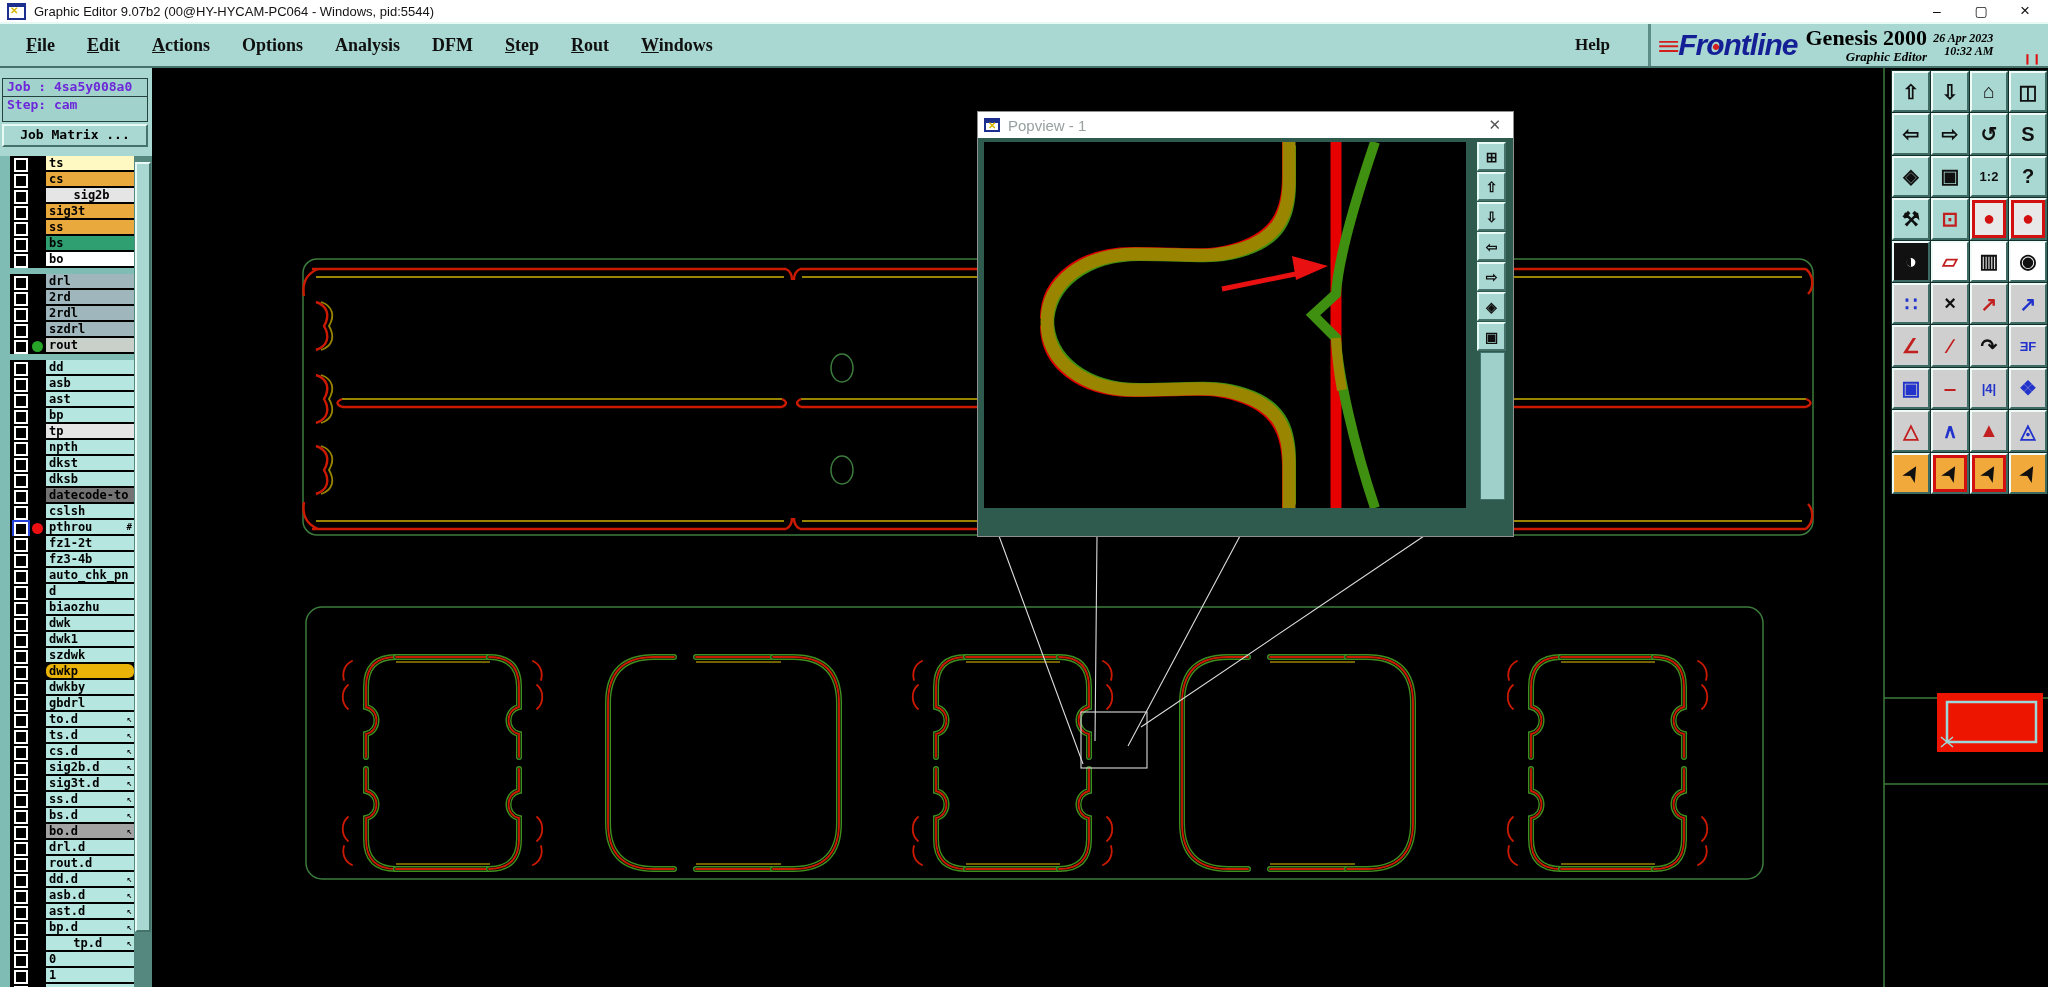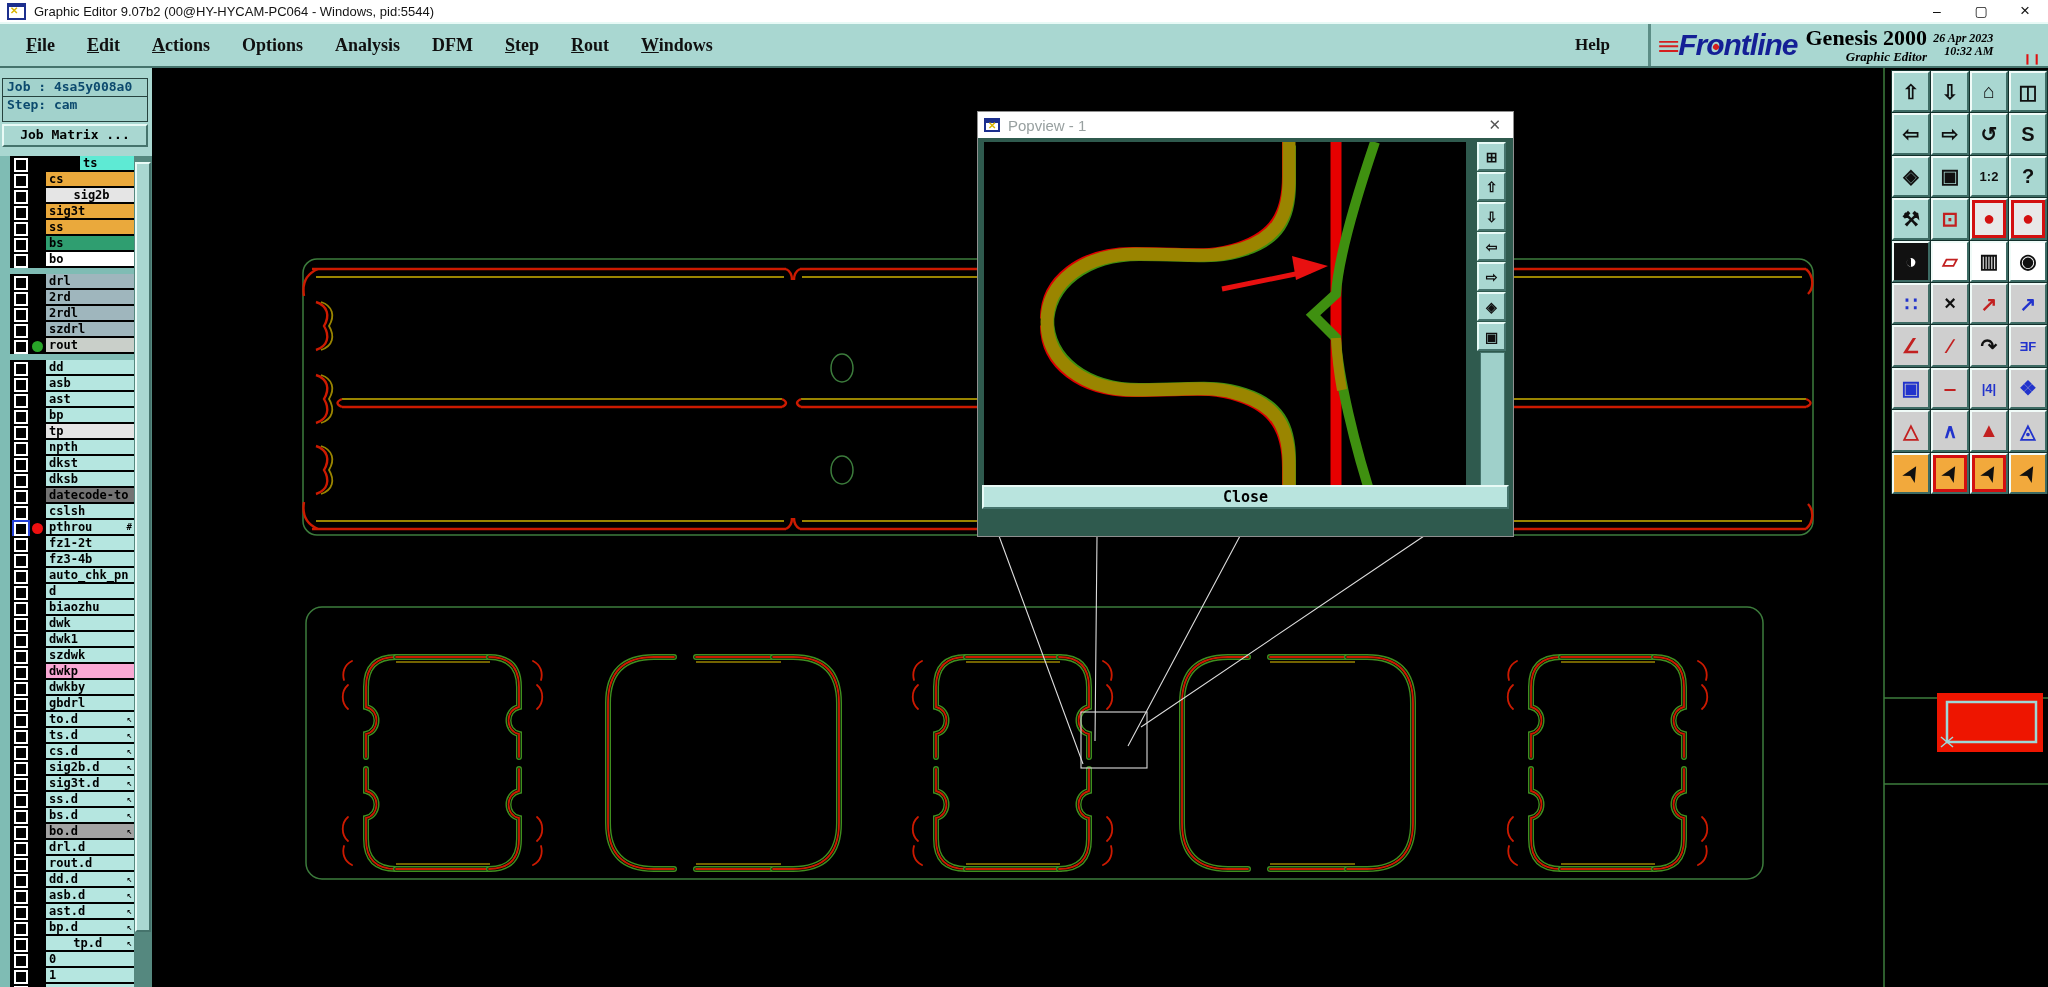--- a/index.html
+++ b/index.html
@@ -24,21 +24,21 @@
   #logo .word{font-style:italic;font-weight:bold;font-size:30px;color:#141f96;letter-spacing:-1px;font-family:"Liberation Sans",sans-serif;}
   #logo .lg-o{position:relative;}
   #logo .lg-o i{position:absolute;left:54%;top:58%;width:6px;height:6px;margin:-3px 0 0 -3px;background:#d41f1f;border-radius:50%;transform:rotate(45deg);}
   #gen-block{margin-left:8px;display:flex;flex-direction:column;align-items:flex-end;}
   #gen-title{font-family:"Liberation Serif",serif;font-weight:bold;font-size:22px;color:#000;line-height:22px;}
   #gen-sub{font-family:"Liberation Serif",serif;font-weight:bold;font-style:italic;font-size:13px;color:#000;line-height:15px;}
   #date-block{margin-left:6px;font-family:"Liberation Serif",serif;font-style:italic;font-weight:bold;font-size:12px;color:#000;text-align:right;line-height:13px;white-space:nowrap;}
   #pause-mark{position:absolute;right:6px;bottom:2px;color:#e01010;font-size:10px;font-weight:bold;letter-spacing:1px;}
   
   #sidebar{position:absolute;left:0;top:68px;width:152px;height:919px;background:#a9d7d1;overflow:hidden;}
-  .side-box{position:absolute;left:2px;width:146px;height:26px;background:#a2d2cc;border:1px solid #26423e;box-sizing:border-box;font-family:"DejaVu Sans Mono",monospace;font-weight:bold;font-size:13px;line-height:16px;padding-left:4px;color:#0c4a6e;white-space:nowrap;}
+  .side-box{position:absolute;left:2px;width:146px;height:26px;background:#a2d2cc;border:1px solid #26423e;box-sizing:border-box;font-family:"DejaVu Sans Mono",monospace;font-weight:bold;font-size:13px;line-height:16px;padding-left:4px;color:#6d28d9;white-space:nowrap;}
   #job-box{top:10px;} #step-box{top:28px;}
   #matrix-btn{position:absolute;left:2px;top:56px;width:146px;height:23px;background:#a9d7d1;border-top:2px solid #e8faf6;border-left:2px solid #e8faf6;border-bottom:2px solid #45736c;border-right:2px solid #45736c;box-sizing:border-box;font-family:"DejaVu Sans Mono",monospace;font-weight:bold;font-size:13px;text-align:center;color:#000;line-height:18px;cursor:default;}
   #layer-list{position:absolute;left:0;top:88px;width:134px;}
   #gutter{position:absolute;left:0;top:88px;width:10px;height:831px;background:#7fbcb4;border-right:1px solid #3c6a64;}
   .lrow{position:relative;height:16px;margin-left:10px;background:#000;}
   .lgap{height:6px;margin-left:10px;background:#7fbcb4;}
   .cb{position:absolute;left:4px;top:2px;width:10px;height:10px;border:2px solid #fff;background:#000;}
   .dot{position:absolute;left:22px;top:3px;width:11px;height:11px;border-radius:50%;}
   .lname{position:absolute;left:36px;top:0;width:88px;height:15px;border-bottom:1px solid #000;font-family:"DejaVu Sans Mono",monospace;font-weight:bold;font-size:12px;line-height:15px;padding-left:3px;box-sizing:border-box;color:#000;white-space:nowrap;overflow:hidden;}
   .lsfx{float:right;font-size:9px;margin-right:2px;line-height:15px;}
@@ -209,21 +209,21 @@
   </svg>
 
   <div id="sidebar">
     <div class="side-box" id="job-box">Job : 4sa5y008a0</div>
     <div class="side-box" id="step-box">Step: cam</div>
     <div id="matrix-btn">Job Matrix ...</div>
     <div id="gutter"></div>
     <div id="layer-list">
         <div class="lrow">
           <div class="cb"></div>
-          <div class="lname" style="background: #5eead4; margin-left: 34px;">ts</div>
+          <div class="lname" style="background: #fef9c3;">ts</div>
         </div>
         <div class="lrow">
           <div class="cb"></div>
           <div class="lname" style="background: rgb(234, 169, 60);">cs</div>
         </div>
         <div class="lrow">
           <div class="cb"></div>
           <div class="lname" style="background: #e5e5e5; text-align: center;">sig2b</div>
         </div>
         <div class="lrow">
@@ -337,21 +337,21 @@
         <div class="lrow">
           <div class="cb"></div>
           <div class="lname" style="background: rgb(181, 230, 224);">dwk1</div>
         </div>
         <div class="lrow">
           <div class="cb"></div>
           <div class="lname" style="background: rgb(181, 230, 224);">szdwk</div>
         </div>
         <div class="lrow">
           <div class="cb"></div>
-          <div class="lname" style="background: #f9a8d4;">dwkp</div>
+          <div class="lname" style="background: #eab308; border-radius: 6px;">dwkp</div>
         </div>
         <div class="lrow">
           <div class="cb"></div>
           <div class="lname" style="background: rgb(181, 230, 224);">dwkby</div>
         </div>
         <div class="lrow">
           <div class="cb"></div>
           <div class="lname" style="background: rgb(181, 230, 224);">gbdrl</div>
         </div>
         <div class="lrow">
@@ -589,17 +589,16 @@
       <div id="pv-btncol">
           <div class="pv-btn">⊞</div>
           <div class="pv-btn">⇧</div>
           <div class="pv-btn">⇩</div>
           <div class="pv-btn">⇦</div>
           <div class="pv-btn">⇨</div>
           <div class="pv-btn">◈</div>
           <div class="pv-btn">▣</div>
           <div id="pv-scroll"></div>
         </div>
-      <div id="pv-closebar">Close</div>
     </div>
   </div>
 
 </div>
 
 </body></html>

